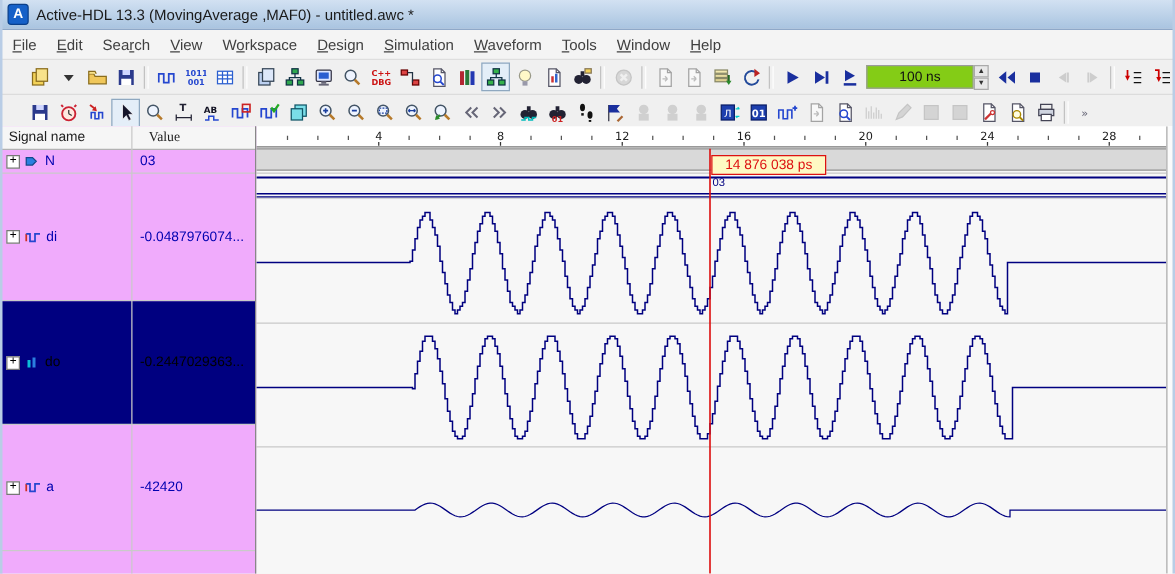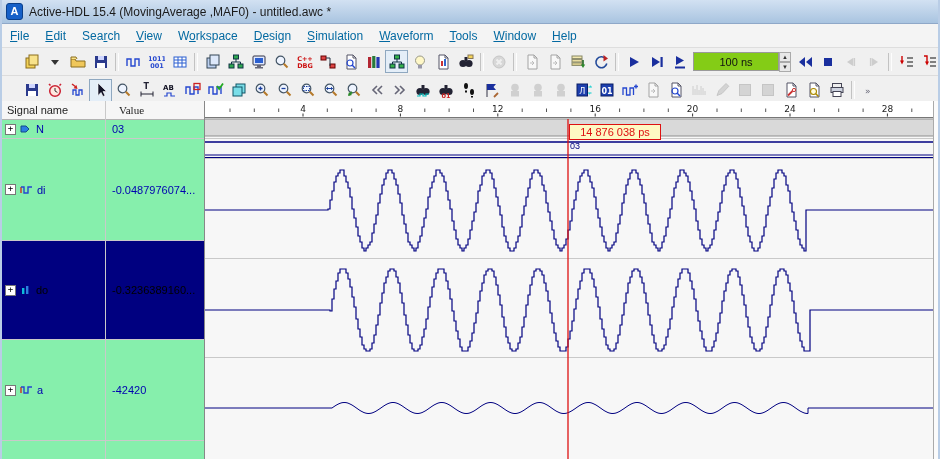--- a/index.html
+++ b/index.html
@@ -3,37 +3,37 @@
 <meta charset="utf-8">
 <style>
   html,body{margin:0;padding:0;}
   body{width:940px;height:459px;overflow:hidden;background:#f0f0f0;
        font-family:"Liberation Sans","DejaVu Sans",sans-serif;position:relative;}
   .frame{position:absolute;inset:0;border-left:2px solid #b9cde6;border-right:2px solid #b9cde6;pointer-events:none;z-index:50;}
   .titlebar{height:23px;background:linear-gradient(#d2e1f2,#a9c4e0);display:flex;align-items:center;
             padding:0 6px;font-size:12px;color:#1a1a1a;border-bottom:1px solid #8fa8c8;}
   .appicon{width:15px;height:15px;background:#1560c8;color:#fff;font-size:11px;font-weight:bold;text-align:center;
            line-height:15px;border-radius:3px;margin-right:6px;border:1px solid #0a3f8a;flex:none;}
-  .menubar{height:23px;background:#f4f4f4;display:flex;align-items:center;font-size:12px;color:#0369a1;
+  .menubar{height:23px;background:#f4f4f4;display:flex;align-items:center;font-size:12px;color:#404040;
            border-bottom:1px solid #dedede;padding-left:2px;}
   .menu-item{padding:3px 8px;cursor:default;}
   .menu-item u{text-decoration:underline;}
   .toolbar{background:#f0f0f0;display:flex;align-items:center;padding-left:20px;}
   #toolbar-main{height:27px;border-bottom:1px solid #dcdcdc;}
   #toolbar-wave{height:28px;border-bottom:2px solid #b9b9b9;}
   .tbtn{width:21px;height:21px;flex:none;display:flex;align-items:center;justify-content:center;border:1px solid transparent;}
   .tbtn.pressed{border:1px solid #8fa8c0;background:#e4eef8;}
   .tbtn.disabled{filter:grayscale(1) opacity(.5);}
   .tsep{width:2px;height:18px;border-left:1px solid #c2c2c2;border-right:1px solid #fdfdfd;margin:0 3px;flex:none;}
   .tfield{width:84px;height:17px;background:#84cc16;border:1px solid #9a9a9a;font-size:11px;color:#111;
           display:flex;align-items:center;justify-content:center;margin-left:2px;flex:none;}
   .tspin{width:12px;height:19px;display:flex;flex-direction:column;margin-right:2px;flex:none;}
   .tspin span{flex:1;border:1px solid #aaa;background:#e8e8e8;font-size:6px;line-height:8px;text-align:center;color:#333;}
   .main{position:absolute;top:101px;left:0;width:940px;height:358px;background:#f7f7f7;}
-  .signal-list{position:absolute;left:0;top:0;width:204px;height:358px;background:#86efac;border-right:1px solid #888;z-index:3;}
+  .signal-list{position:absolute;left:0;top:0;width:204px;height:358px;background:#f0abfc;border-right:1px solid #888;z-index:3;}
   .col-div{position:absolute;left:105px;top:0;bottom:0;width:1px;background:#c9c9c9;z-index:4;pointer-events:none;}
   .list-header{height:18px;border-bottom:1px solid #b2b2b2;display:flex;font-size:11px;color:#222;background:#f6f6f6;}
   .lh-name{width:105px;padding-left:7px;line-height:18px;}
   .lh-value{padding-left:7px;line-height:18px;font-family:Liberation Serif, serif;}
   .srow{border-bottom:1px solid #c9c9c9;display:flex;align-items:center;font-size:11px;color:#0000b0;box-sizing:border-box;}
   .srow.selected{background:#000080;color:#000;}
   .srow .ncell{display:flex;align-items:center;width:105px;padding-left:5px;gap:4px;flex:none;box-sizing:border-box;}
   .srow .vcell{padding-left:7px;white-space:nowrap;overflow:hidden;}
   .expand{width:9px;height:9px;border:1px solid #777;background:#fff;font-size:9px;line-height:7px;text-align:center;
           color:#000;flex:none;font-family:"DejaVu Sans Mono",monospace;}
@@ -44,21 +44,21 @@
   .cursor-label{position:absolute;left:364px;top:23px;width:90px;height:14px;border:1px solid #dd1111;background:#fef9c3;
                 color:#dd1111;font-size:11px;line-height:14px;text-align:center;z-index:6;white-space:nowrap;}
   .bus-val{position:absolute;left:365px;top:40px;font-size:9px;color:#000080;z-index:5;}
   svg text{font-family:"DejaVu Sans",sans-serif;}
 </style>
 </head>
 <body>
 
 <div class="titlebar">
   <div class="appicon">A</div>
-  <span>Active-HDL 15.4 (MovingAverage ,MAF0) - untitled.awc *</span>
+  <span>Active-HDL 13.3 (MovingAverage ,MAF0) - untitled.awc *</span>
 </div>
 
 <div class="menubar" id="menubar">
     <span class="menu-item"><u>F</u>ile</span>
     <span class="menu-item"><u>E</u>dit</span>
     <span class="menu-item">Sea<u>r</u>ch</span>
     <span class="menu-item"><u>V</u>iew</span>
     <span class="menu-item">W<u>o</u>rkspace</span>
     <span class="menu-item"><u>D</u>esign</span>
     <span class="menu-item"><u>S</u>imulation</span>
@@ -584,21 +584,21 @@
           <div class="ncell">
             <span class="expand">+</span>
             <span class="sicon">
               <svg width="12" height="12" viewBox="0 0 12 12">
                 <rect x="2" y="4" width="2.4" height="6" fill="#0bbcd8"></rect>
                 <rect x="6" y="2" width="2.4" height="8" fill="#2b7fe0"></rect>
               </svg>
             </span>
             <span>do</span>
           </div>
-          <div class="vcell">-0.3236389160...</div>
+          <div class="vcell">-0.2447029363...</div>
         </div>
         <div class="srow" style="height: 101px;">
           <div class="ncell">
             <span class="expand">+</span>
             <span class="sicon">
               <svg width="13" height="12" viewBox="0 0 13 12">
                 <path d="M1 9V3" stroke="#d03020" stroke-width="1.4" fill="none"></path>
                 <path d="M1 3h3v6h4V3h4" stroke="#2547cf" stroke-width="1.4" fill="none"></path>
               </svg>
             </span>

